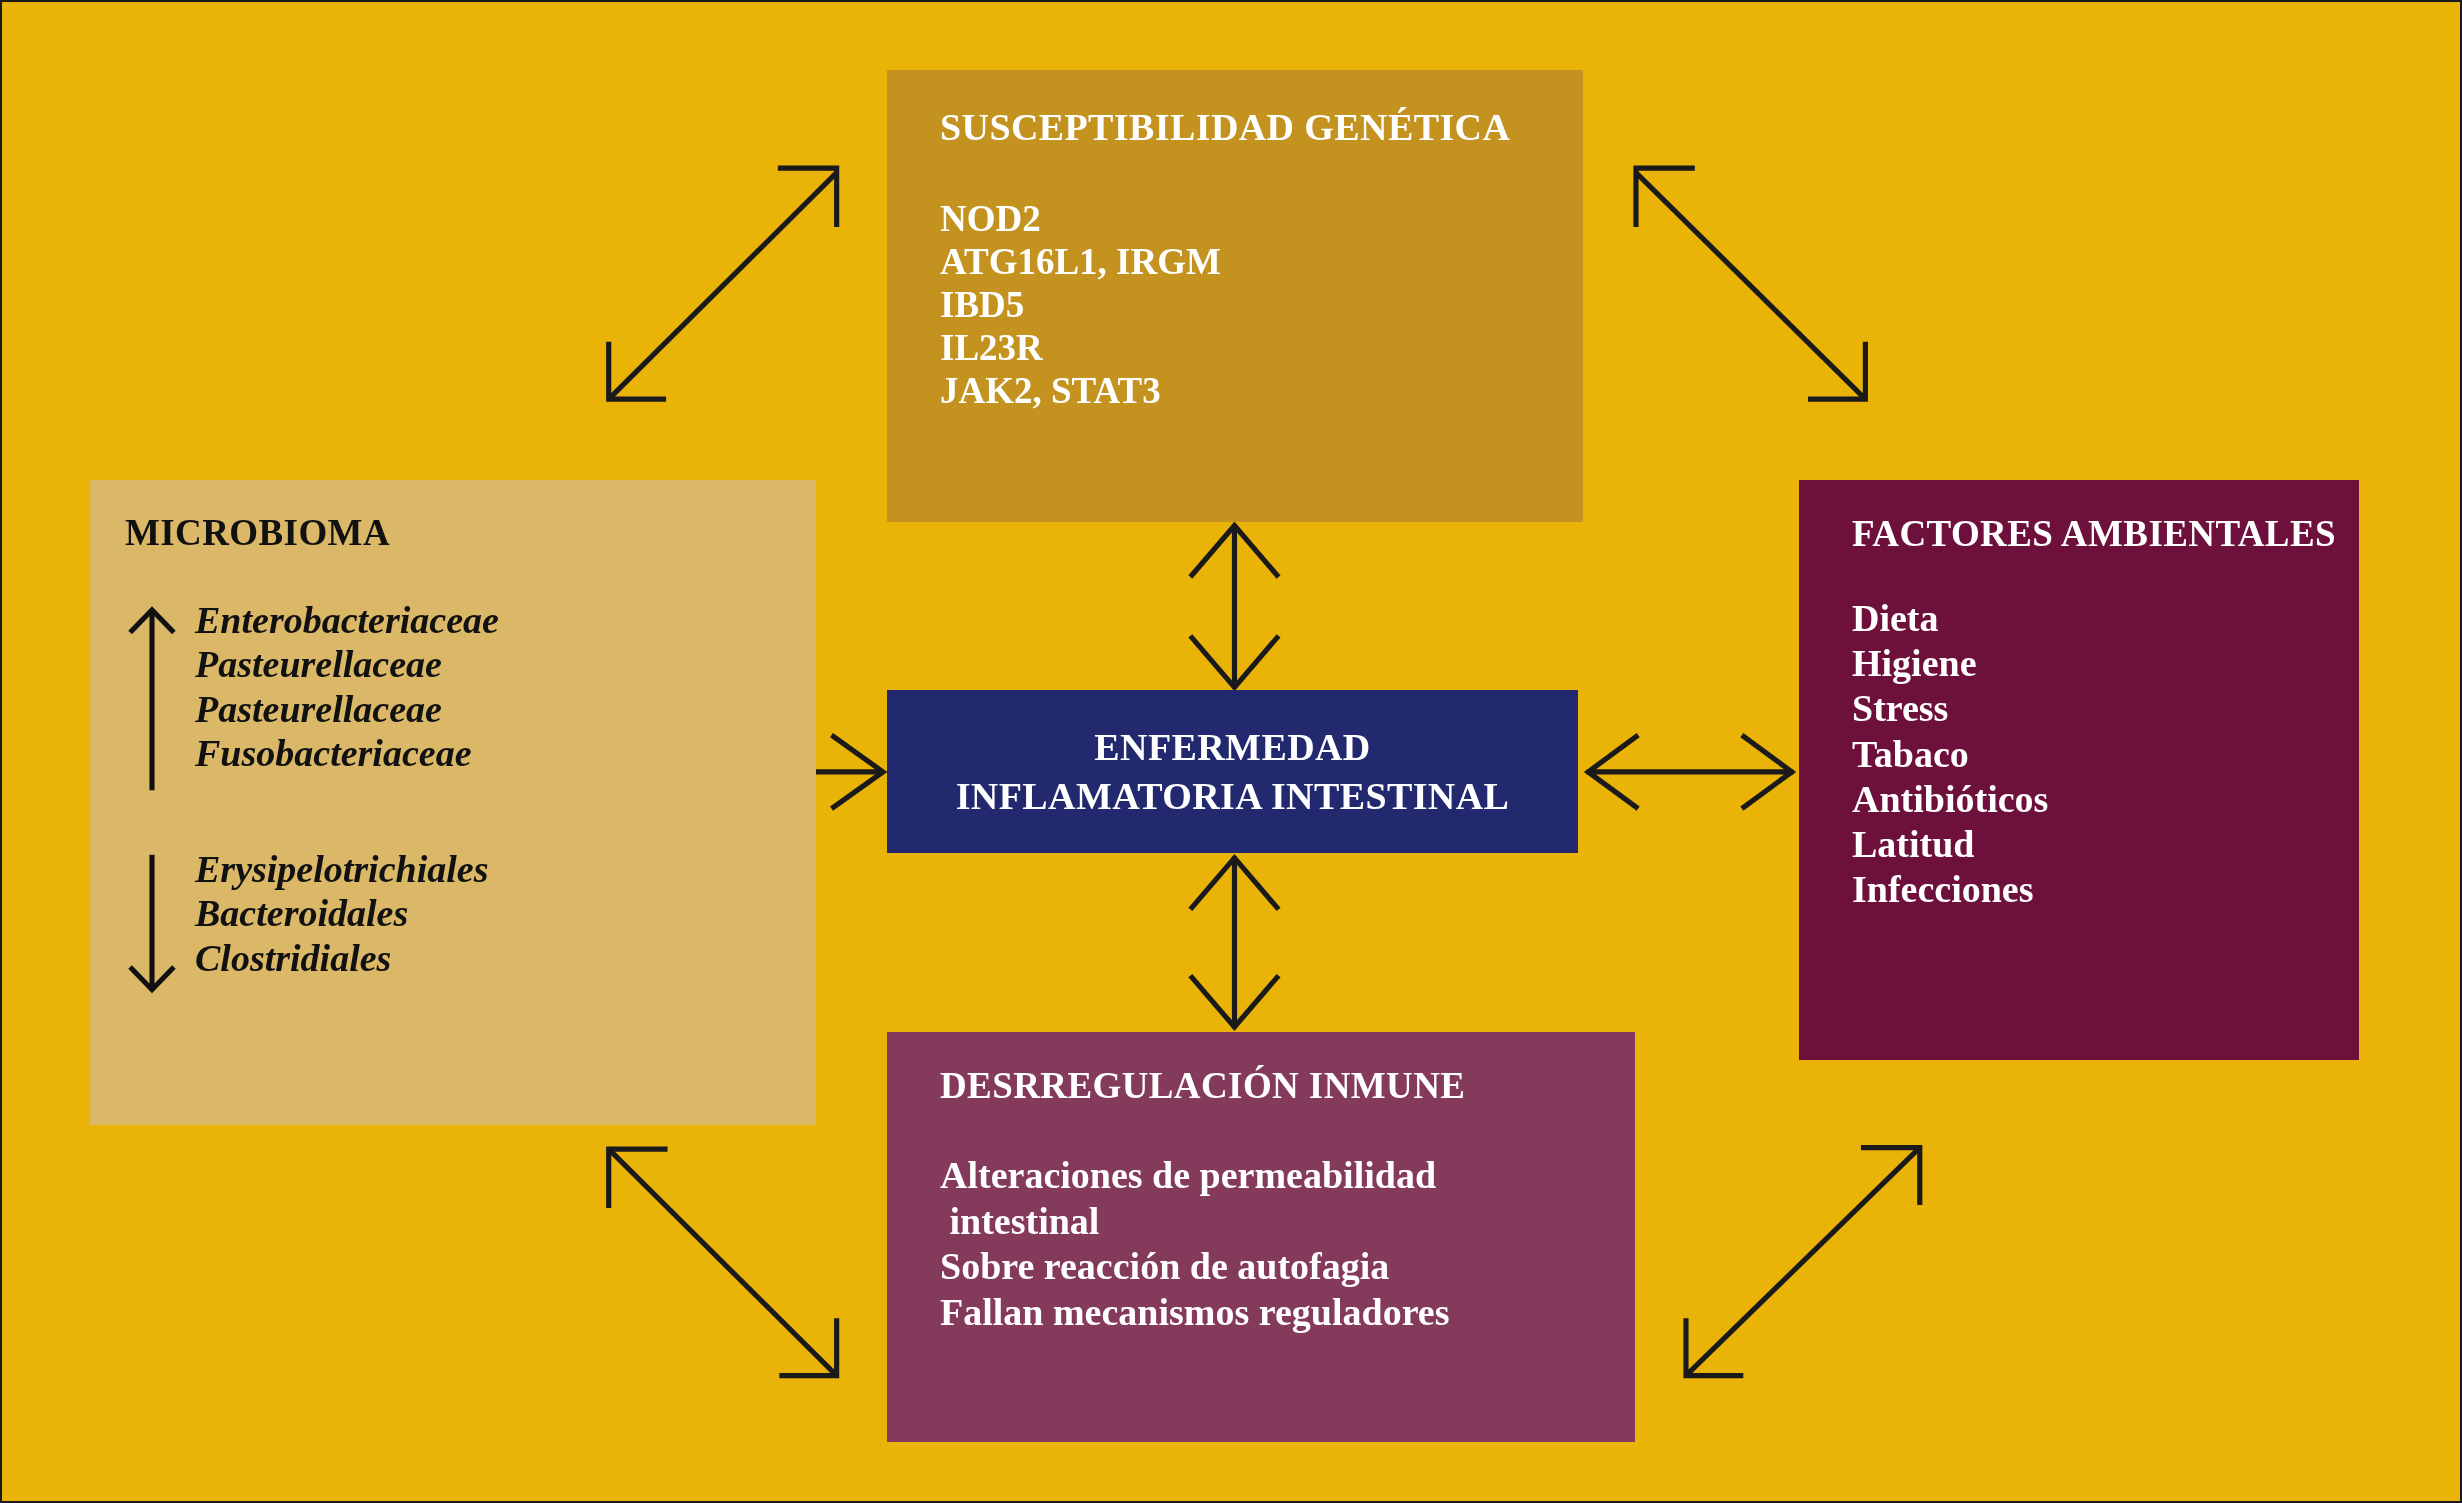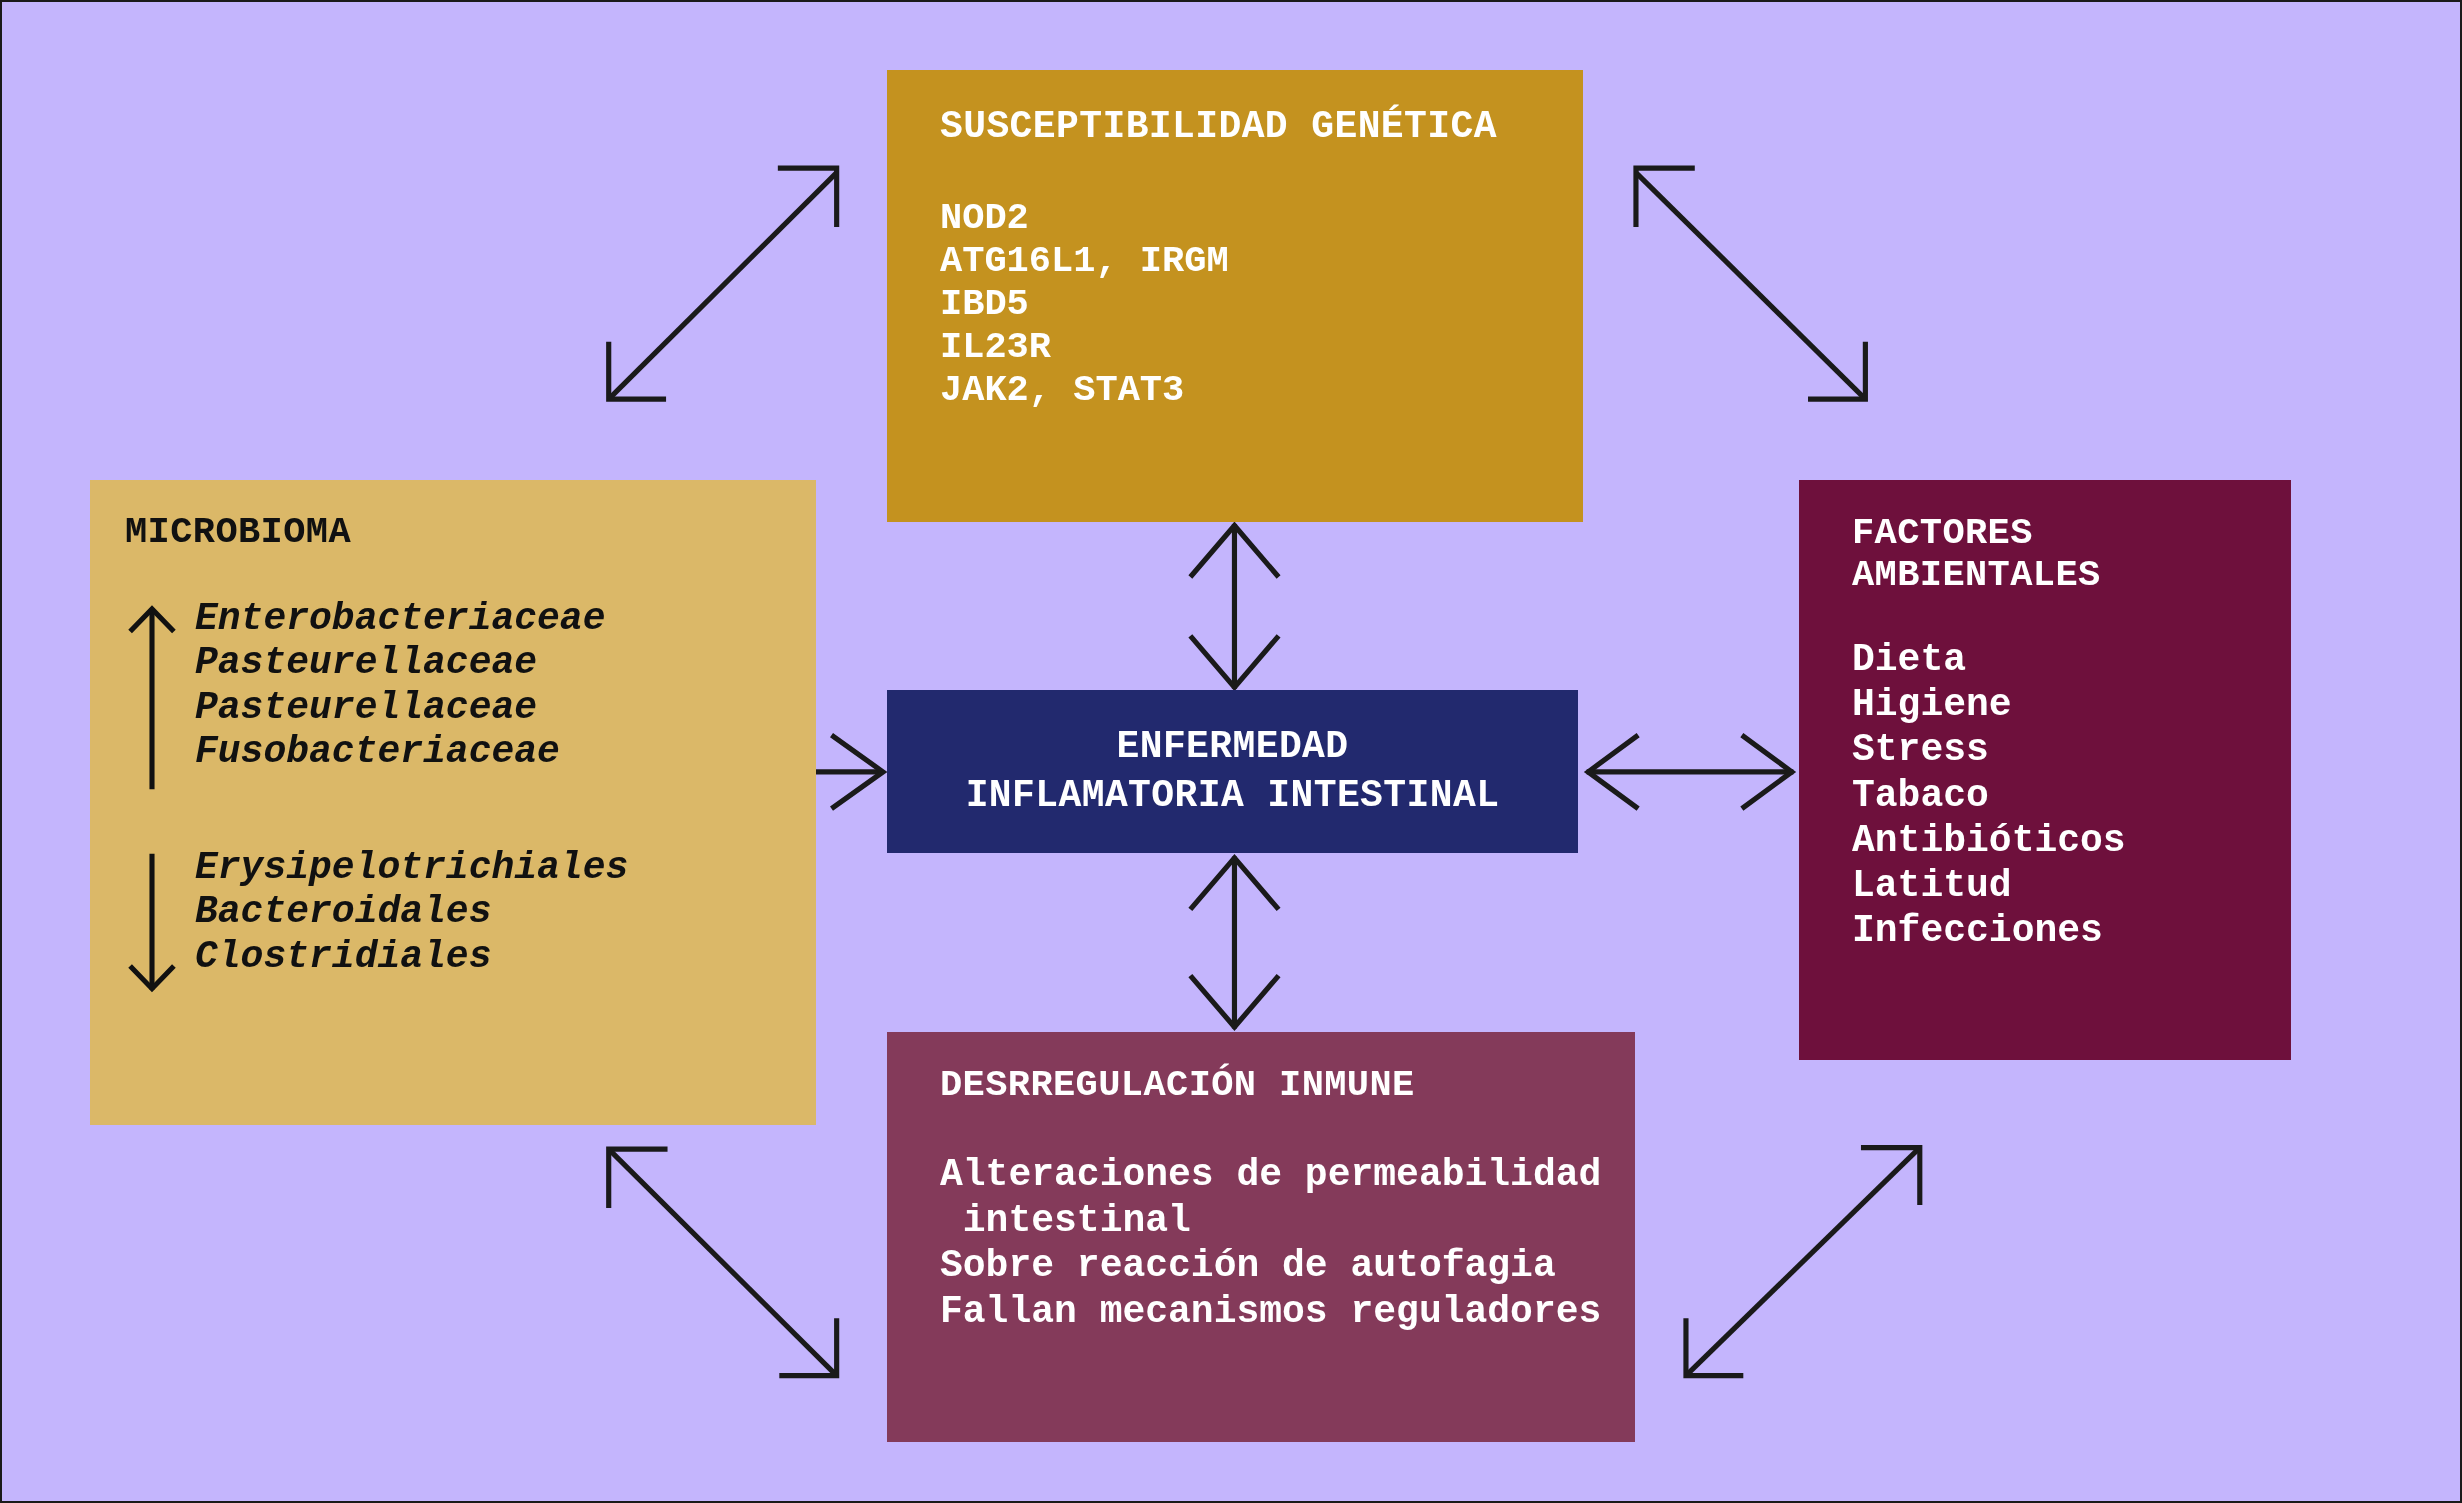--- a/index.html
+++ b/index.html
@@ -4,25 +4,25 @@
 <style>
   html, body {
     margin: 0;
     padding: 0;
     background: #ffffff;
   }
   #canvas {
     position: relative;
     width: 2462px;
     height: 1503px;
-    background: #c4b5fd;
+    background: #eab308;
     box-sizing: border-box;
     border: 2.9px solid #1a1a1a;
     overflow: hidden;
-    font-family: Liberation Mono, monospace;
+    font-family: Liberation Serif, serif;
   }
   .box {
     position: absolute;
     box-sizing: border-box;
     overflow: hidden;
   }
   .box-title {
     font-weight: 700;
     letter-spacing: 0.4px;
   }
@@ -78,21 +78,21 @@
     line-height: 1.17;
     font-weight: 700;
   }
   #micro-up { margin-top: 44px; }
   #micro-down { margin-top: 50px; }
 
   
   #box-environment {
     left: 1797px;
     top: 478px;
-    width: 492px;
+    width: 560px;
     height: 580px;
     background: #6e103c;
     color: #ffffff;
     padding: 32px 0 0 53px;
   }
   #box-environment .box-title { font-size: 37px; }
   #box-environment .box-list { margin-top: 41px; }
   #box-environment .box-list li { font-size: 38px; line-height: 1.19; }
 
   

